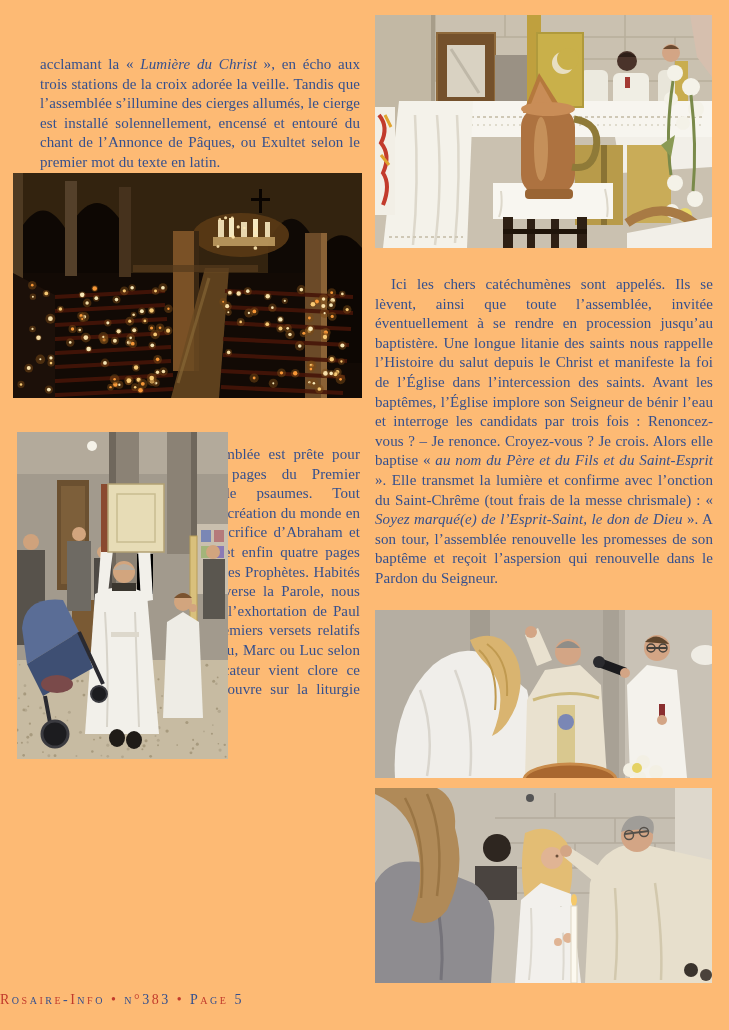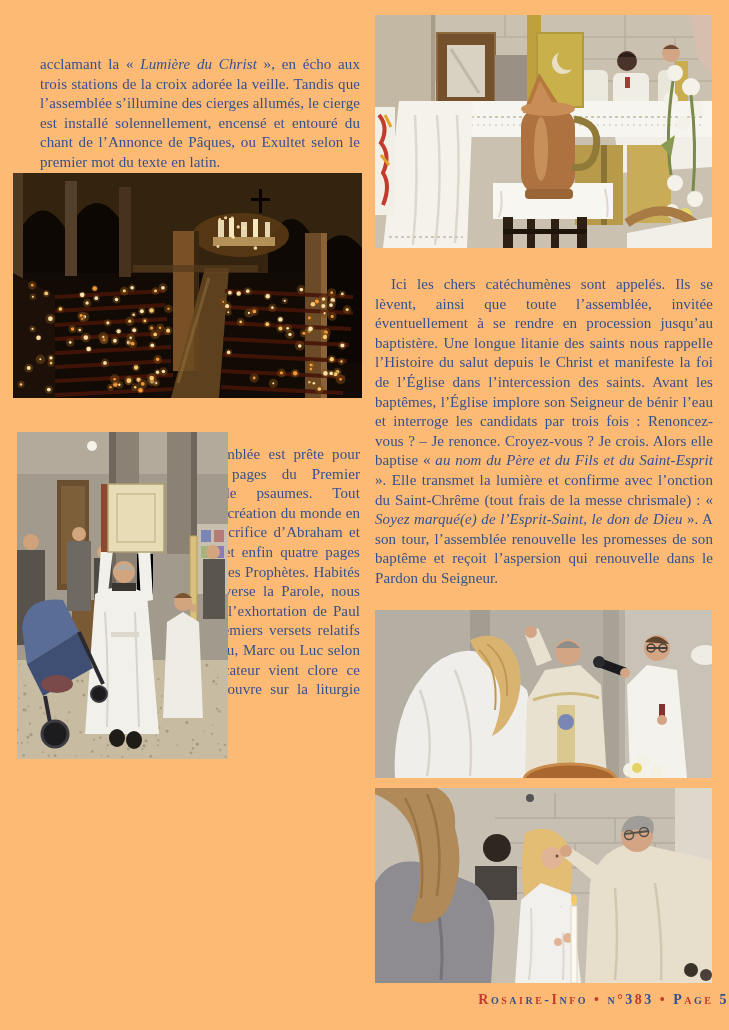--- a/index.html
+++ b/index.html
@@ -17,22 +17,22 @@
   .indent{text-indent:16px;}
   figure{margin:0;padding:0;}
   .photo{position:absolute; overflow:hidden; background:#111;}
   .photo svg{display:block;}
   .float-photo{
     float:left; width:211px; height:327px;
     margin:2px 13px 16px -23px; background:#a29a8d; overflow:hidden;
   }
   .wrap-container{position:absolute; left:40px; top:430px; width:320px;}
   .footer{
-    position:absolute; left:0; top:992px; width:729px; text-align:right;
-    font-size:14px; font-variant:small-caps; font-weight:bold;
+    position:absolute; left:0; top:992px; width:729px; text-align:left;
+    font-size:14px; font-variant:small-caps; font-weight:normal;
     letter-spacing:2.5px; font-family:"Liberation Serif",serif;
   }
 </style>
 </head>
 <body>
 
 <div class="page" style="--ink: #35508e;">
 
   <p class="para" style="left:40px; top:40px; width:320px;"><span>acclamant la « </span><span class="it">Lumière du Christ</span><span> », en écho aux trois stations de la croix adorée la veille. Tandis que l’assemblée s’illumine des cierges allumés, le cierge est installé solennellement, encensé et entouré du chant de l’Annonce de Pâques, ou Exultet selon le premier mot du texte en latin.</span></p>
 

